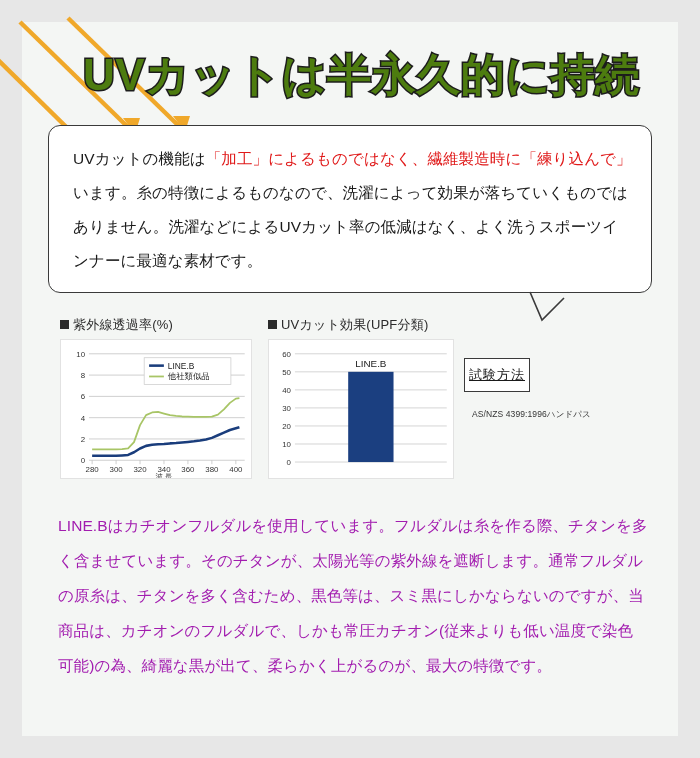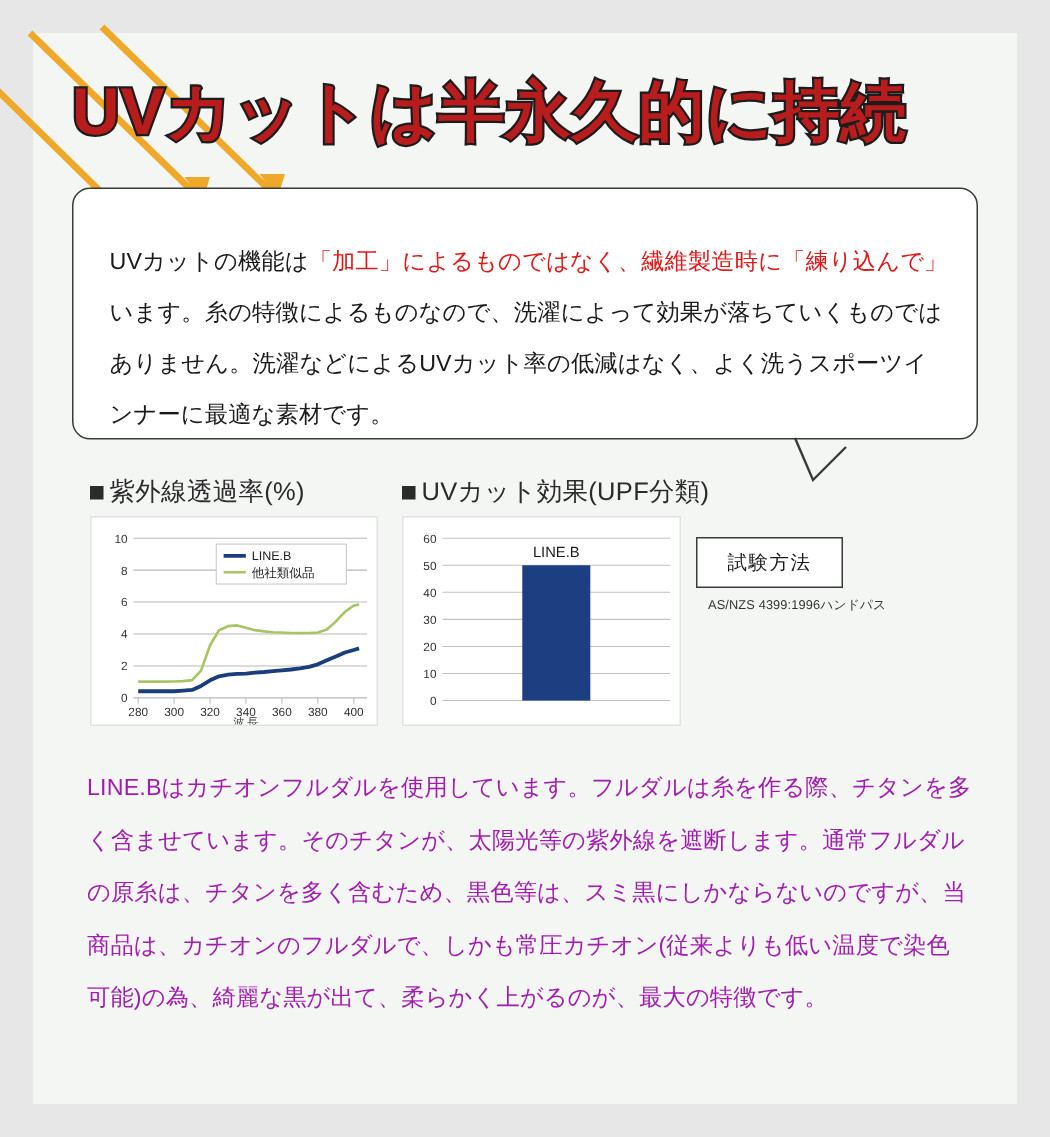--- a/index.html
+++ b/index.html
@@ -31,55 +31,56 @@
     left: 48px;
     top: 44px;
     width: 620px;
     height: 62px;
   }
   .title-text {
     font-size: 44px;
     font-weight: bold;
     line-height: 62px;
     letter-spacing: 0.5px;
-    color: #b91c1c;
+    color: #4d7c0f;
     -webkit-text-stroke: 3px #1c1c1c;
     paint-order: stroke fill;
     white-space: nowrap;
+    margin-left: 35px;
   }
 
   
   .bubble {
     position: absolute;
     left: 48px;
     top: 125px;
     width: 604px;
     height: 168px;
     background: #ffffff;
     border: 1.6px solid #3a3a3a;
     border-radius: 12px;
   }
   .bubble-text {
     position: absolute;
     left: 24px;
-    top: 32px;
+    top: 16px;
     width: 560px;
     font-size: 15.5px;
     line-height: 34px;
     color: #1a1a1a;
     letter-spacing: 0.1px;
   }
   .hl { color: #e01a1a; }
   .bubble-tail { position: absolute; left: 520px; top: 290px; width: 80px; height: 36px; }
 
   
   .charts { position: absolute; left: 60px; top: 316px; width: 600px; height: 170px; }
 
   .chart-head {
-    font-size: 17px;
+    font-size: 13px;
     color: #2b2b2b;
     letter-spacing: 0.2px;
     margin-bottom: 5px;
     white-space: nowrap;
   }
   .chart-head .sq {
     display: inline-block;
     width: 9px; height: 9px;
     background: #2b2b2b;
     margin-right: 4px;
@@ -95,29 +96,30 @@
   
   .note-small {
     font-size: 8.5px;
     color: #333;
     letter-spacing: 0.1px;
     white-space: nowrap;
   }
   .method-box {
     display: inline-block;
     margin-top: 8px;
-    padding: 7px 20px;
+    padding: 7px 4px;
     border: 1.4px solid #3a3a3a;
     background: #fff;
     font-size: 13px;
     color: #1a1a1a;
     letter-spacing: 1px;
+    text-decoration: underline;
   }
   .note-fine {
-    margin-top: 5px;
+    margin-top: 16px;
     margin-left: 8px;
     font-size: 8.5px;
     line-height: 13px;
     color: #333;
     letter-spacing: 0.1px;
   }
 
   
   .body-para {
     position: absolute;

